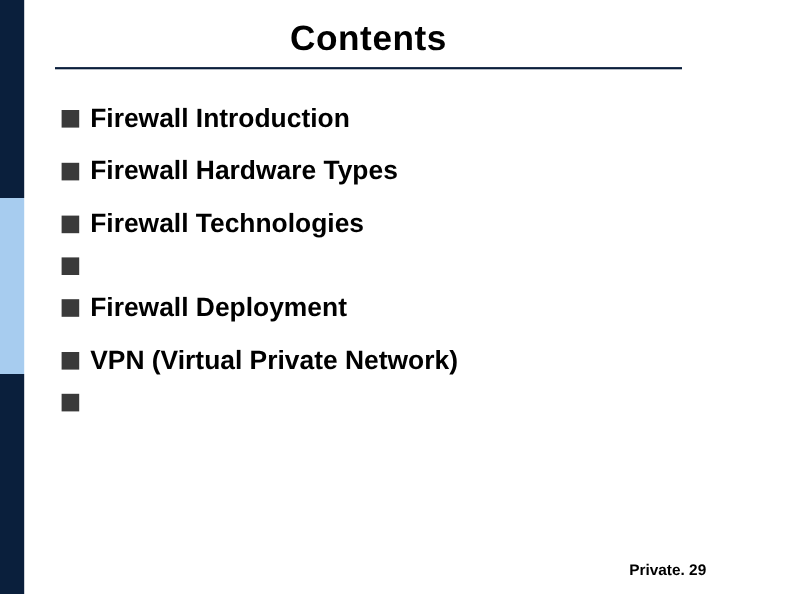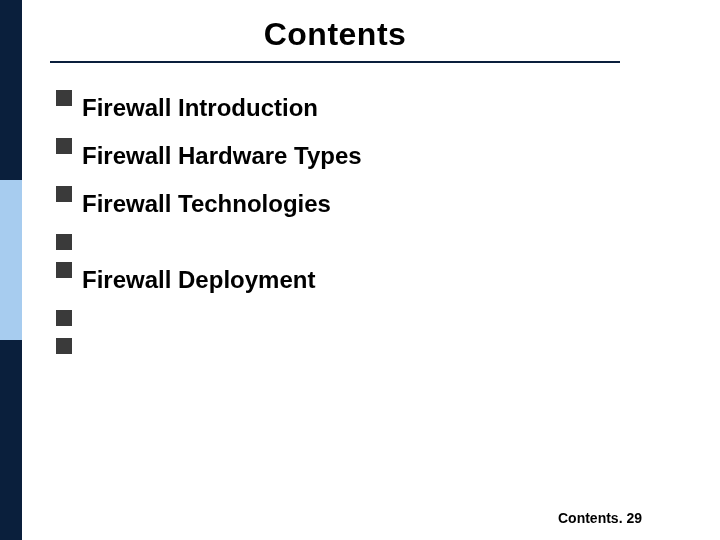--- a/index.html
+++ b/index.html
@@ -65,21 +65,21 @@
     position: absolute;
     left: 56px;
     top: 90px;
     right: 60px;
     margin: 0;
     padding: 0;
     list-style: none;
   }
   ul.content-list li {
     display: flex;
-    align-items: flex-start;
+    align-items: center;
     margin: 0 0 12px 0;
     font-size: 24px;
     font-weight: 700;
     color: #000;
     line-height: 1.5;
   }
   .bullet {
     width: 16px;
     height: 16px;
     background: #3a3a3a;
@@ -124,24 +124,25 @@
     </li>
     <li>
       <span class="bullet"></span>
     </li>
     <li>
       <span class="bullet"></span>
       <span>Firewall Deployment</span>
     </li>
     <li>
       <span class="bullet"></span>
+      <span>VPN (Virtual Private Network)</span>
     </li>
     <li>
       <span class="bullet"></span>
     </li>
   </ul>
 
   <div class="footer">
-    <span>Contents.</span>
+    <span>Private.</span>
     <span>29</span>
   </div>
 
 </div>
 
 </body></html>

